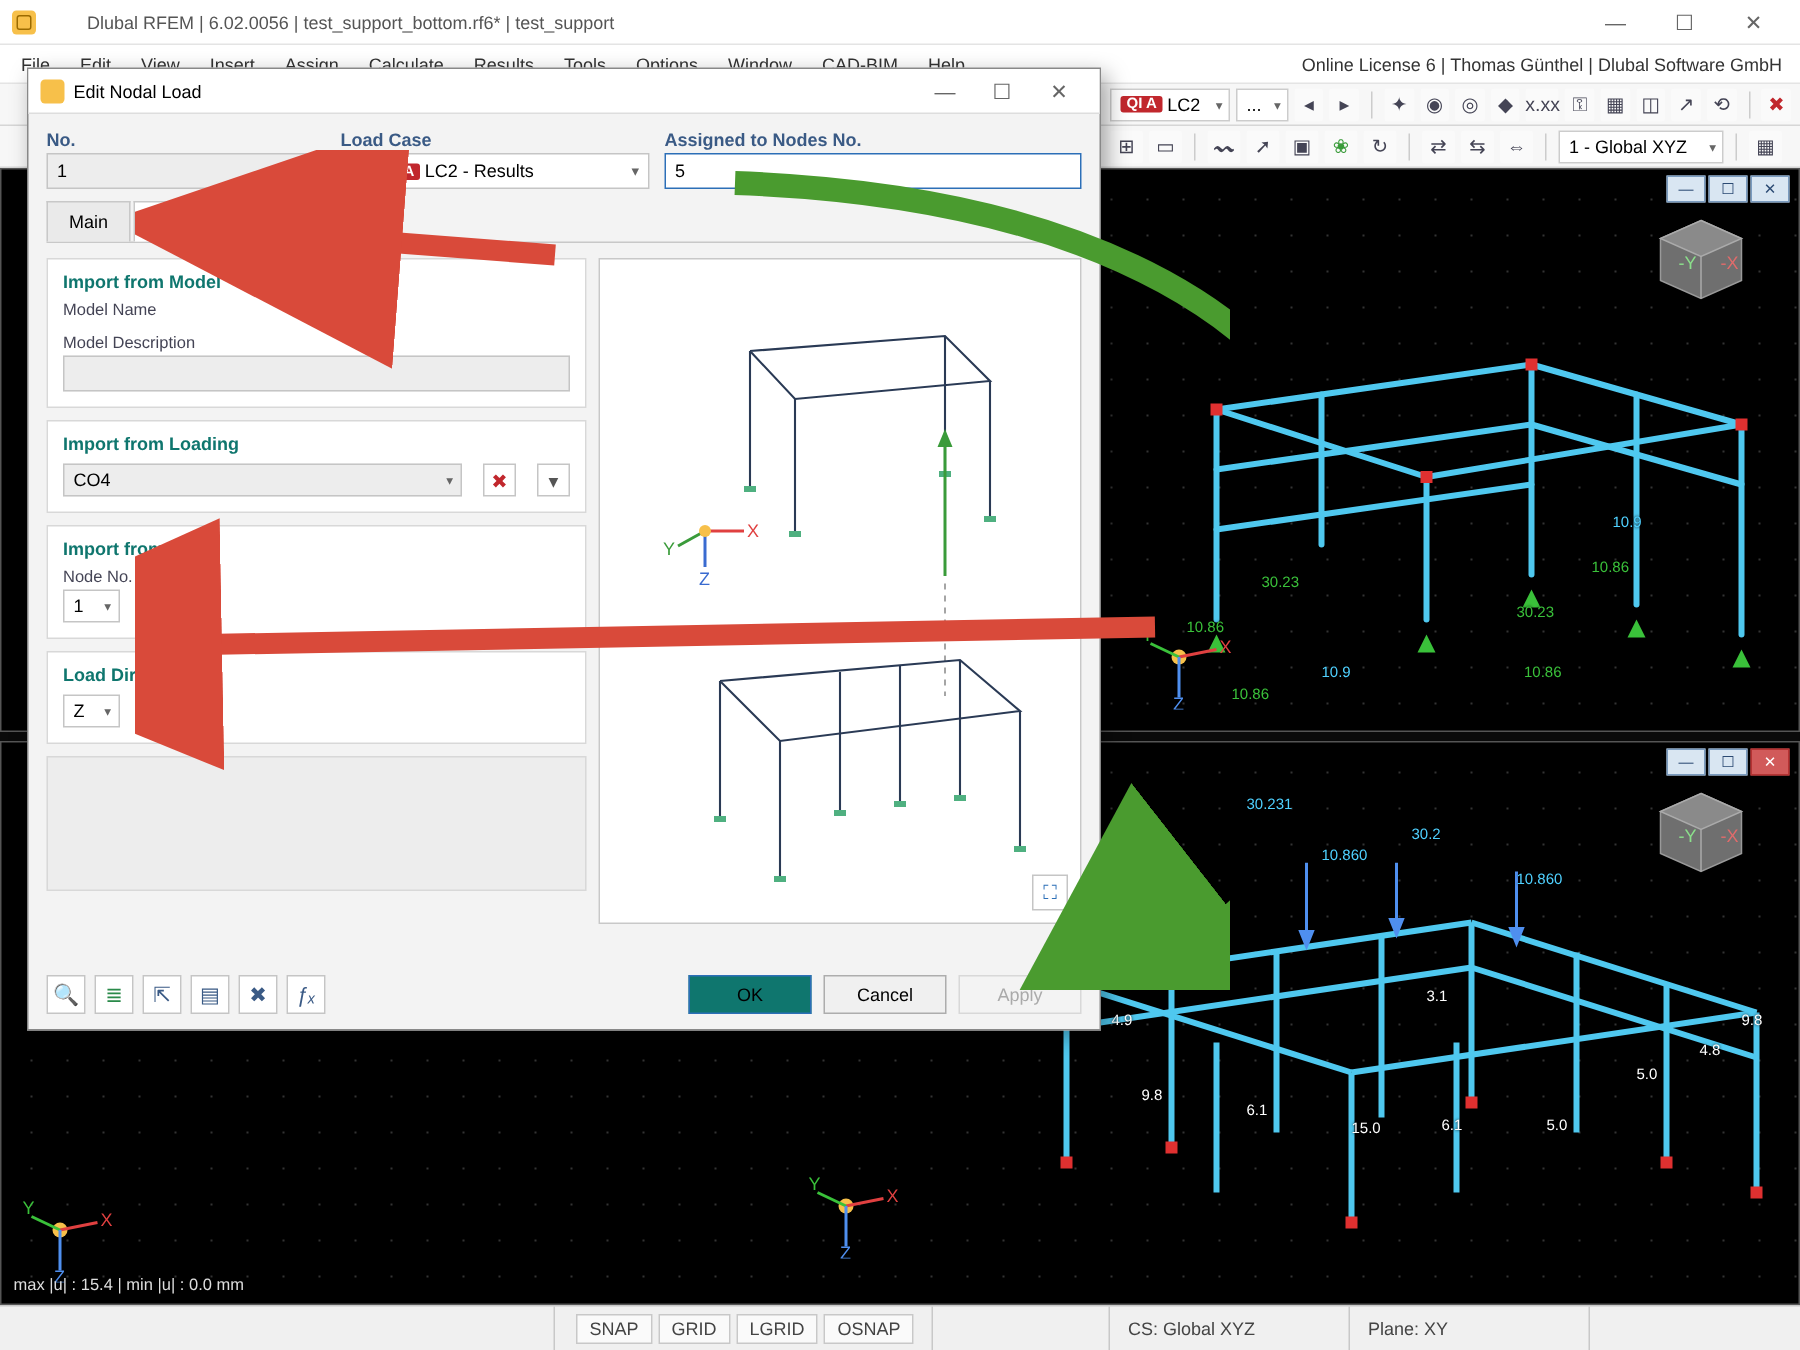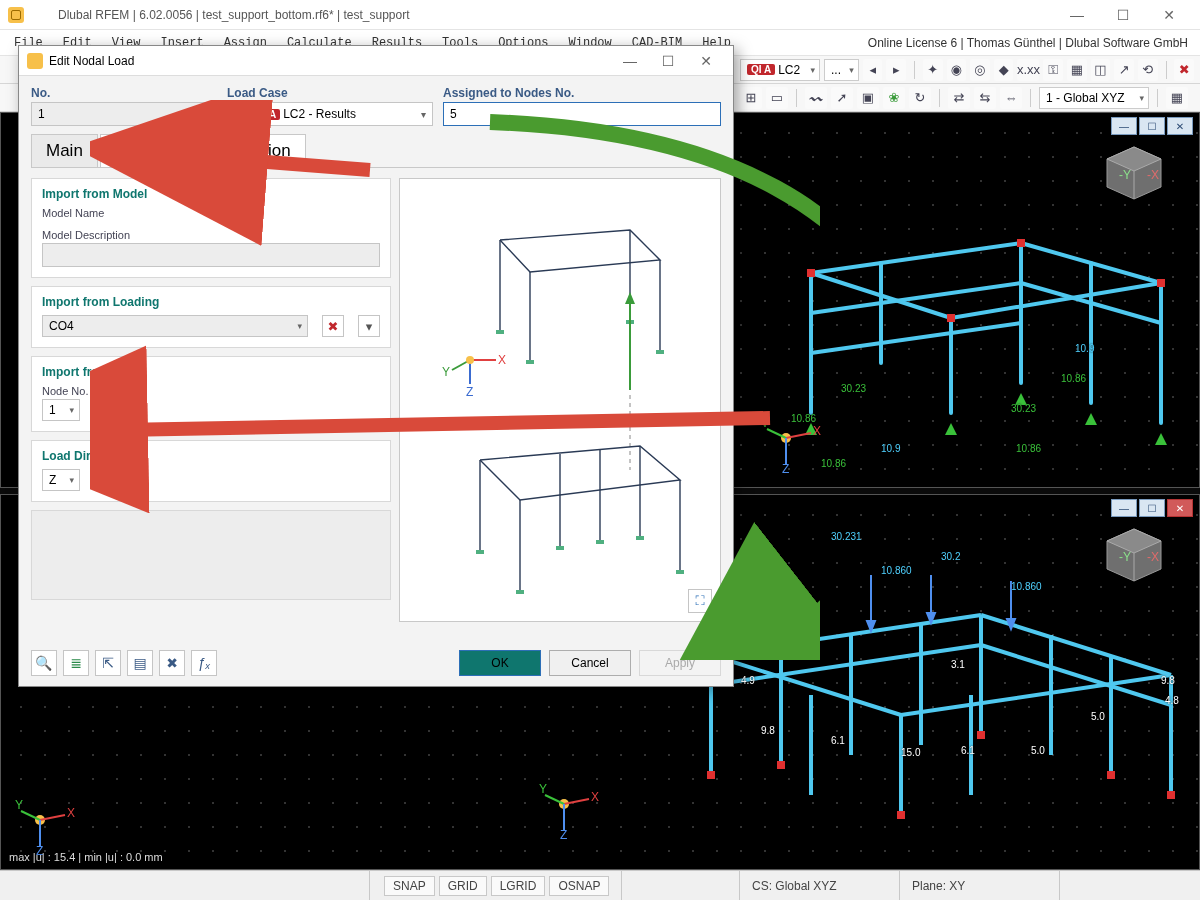--- a/index.html
+++ b/index.html
@@ -5,21 +5,21 @@
   * { margin:0; padding:0; box-sizing:border-box; font-family:"Segoe UI",Tahoma,sans-serif; font-size:12px; }
   body { width:1200px; height:900px; background:#f0f0f0; position:relative; overflow:hidden; }
   
   .titlebar { height:30px; background:#fff; display:flex; align-items:center; padding:0 8px; color:#555; border-bottom:1px solid #e4e4e4;gap:28px;}
   .titlebar .icon { width:16px; height:16px; margin-right:6px; background:#f7c04a; border-radius:3px; position:relative;}
   .titlebar .icon::after{content:"";position:absolute;inset:3px;border:1px solid #9c6b00;border-radius:2px;}
   .win-controls{margin-left:auto;display:flex;gap:0;}
   .win-controls div{width:46px;height:30px;display:flex;align-items:center;justify-content:center;color:#666;cursor:pointer;font-size:14px;}
   
   .menubar{height:26px;background:#fff;display:flex;align-items:center;padding:0 4px;font-size:12px;color:#333;border-bottom:1px solid #e4e4e4;}
-  .menubar .item{padding:0 10px;cursor:pointer;font-family:Liberation Mono, monospace;}
+  .menubar .item{padding:0 10px;cursor:pointer;}
   .menubar .license{margin-left:auto;color:#333;padding-right:8px;}
   
   .toolbar{height:28px;background:#f7f7f7;border-bottom:1px solid #d6d6d6;display:flex;align-items:center;padding:0 6px;gap:4px;}
   .tb-btn{width:22px;height:22px;border:1px solid transparent;border-radius:2px;display:flex;align-items:center;justify-content:center;color:#445;cursor:pointer;font-size:13px;background:#fafafa;}
   .tb-sep{width:1px;height:18px;background:#ccc;margin:0 4px;}
   .tb-combo{height:22px;border:1px solid #ccc;background:#fff;padding:0 18px 0 6px;display:flex;align-items:center;position:relative;min-width:60px;font-size:11px;}
   .tb-combo::after{content:"▾";position:absolute;right:4px;color:#666;font-size:9px;}
   .badge{background:#c1272d;color:#fff;padding:0 4px;font-size:10px;border-radius:2px;margin-right:3px;font-weight:bold;}
   
   .workspace{position:absolute;top:112px;left:0;right:0;bottom:30px;background:#0a0a0a;display:flex;flex-direction:column;gap:6px;padding:0;}
@@ -40,21 +40,21 @@
   .dlg-body{padding:10px 12px 6px;}
   .dlg-row{display:flex;gap:10px;margin-bottom:8px;}
   .fld{flex:1;}
   .fld-label{color:#3a5a85;font-weight:600;font-size:12px;margin-bottom:2px;}
   .fld-input{height:24px;width:100%;border:1px solid #c5c5c5;background:#fff;padding:2px 6px;font-size:12px;}
   .fld-input.ro{background:#ededed;}
   .fld-combo{height:24px;width:100%;border:1px solid #c5c5c5;background:#fff;padding:2px 20px 2px 6px;position:relative;font-size:12px;display:flex;align-items:center;}
   .fld-combo::after{content:"▾";position:absolute;right:6px;color:#666;font-size:10px;}
   .fld-combo.lc::before{content:"";width:14px;height:14px;background:#78d4e6;margin-right:4px;}
   .tabs{display:flex;border-bottom:1px solid #c8c8c8;margin-top:6px;}
-  .tabs .tab{padding:6px 14px;background:#eaeaea;border:1px solid #c8c8c8;border-bottom:none;margin-right:2px;cursor:pointer;font-size:17px;}
+  .tabs .tab{padding:6px 14px;background:#eaeaea;border:1px solid #c8c8c8;border-bottom:none;margin-right:2px;cursor:pointer;font-size:12px;}
   .tabs .tab.active{background:#fff;}
   .panels{display:flex;gap:8px;margin-top:10px;}
   .panel-left{width:360px;}
   .panel-right{flex:1;height:444px;background:#fff;border:1px solid #c8c8c8;position:relative;}
   .group{background:#ededed;border:1px solid #d8d8d8;padding:8px 10px 10px;margin-bottom:8px;}
   .group-title{color:#0f766e;font-weight:700;margin-bottom:6px;font-size:12px;}
   .sublabel{color:#445;font-size:11px;margin-bottom:2px;margin-top:2px;}
   .mini-combo{height:22px;border:1px solid #c5c5c5;background:#fff;padding:1px 18px 1px 6px;position:relative;font-size:12px;display:inline-flex;align-items:center;min-width:38px;}
   .mini-combo::after{content:"▾";position:absolute;right:5px;color:#666;font-size:9px;}
   .loading-row{display:flex;gap:14px;align-items:center;}
@@ -286,21 +286,21 @@
     <span class="val-label" style="top:56px;left:940px;">30.2</span>
     <span class="val-label" style="top:252px;left:900px;color:#fff;">15.0</span>
     <span class="val-label" style="top:240px;left:830px;color:#fff;">6.1</span>
     <span class="val-label" style="top:250px;left:960px;color:#fff;">6.1</span>
     <span class="val-label" style="top:230px;left:760px;color:#fff;">9.8</span>
     <span class="val-label" style="top:250px;left:1030px;color:#fff;">5.0</span>
     <span class="val-label" style="top:164px;left:950px;color:#fff;">3.1</span>
     <span class="val-label" style="top:180px;left:740px;color:#fff;">4.9</span>
     <span class="val-label" style="top:180px;left:1160px;color:#fff;">9.8</span>
     <span class="val-label" style="top:216px;left:1090px;color:#fff;">5.0</span>
-    <span class="val-label" style="top:200px;left:1164px;color:#fff;">4.8</span>
+    <span class="val-label" style="top:200px;left:1132px;color:#fff;">4.8</span>
     <div class="axis-gizmo">
       <svg viewBox="0 0 60 60">
           <circle cx="25" cy="25" r="5" fill="#f7c04a"></circle>
         <line x1="25" y1="25" x2="50" y2="20" stroke="#e04040" stroke-width="2"></line>
           <text x="52" y="22" fill="#e04040" font-size="9">X</text>
         <line x1="25" y1="25" x2="6" y2="16" stroke="#3ac13a" stroke-width="2"></line>
           <text x="0" y="14" fill="#3ac13a" font-size="9">Y</text>
         <line x1="25" y1="25" x2="25" y2="52" stroke="#4f8fef" stroke-width="2"></line>
           <text x="21" y="60" fill="#4f8fef" font-size="9">Z</text>
       </svg>

